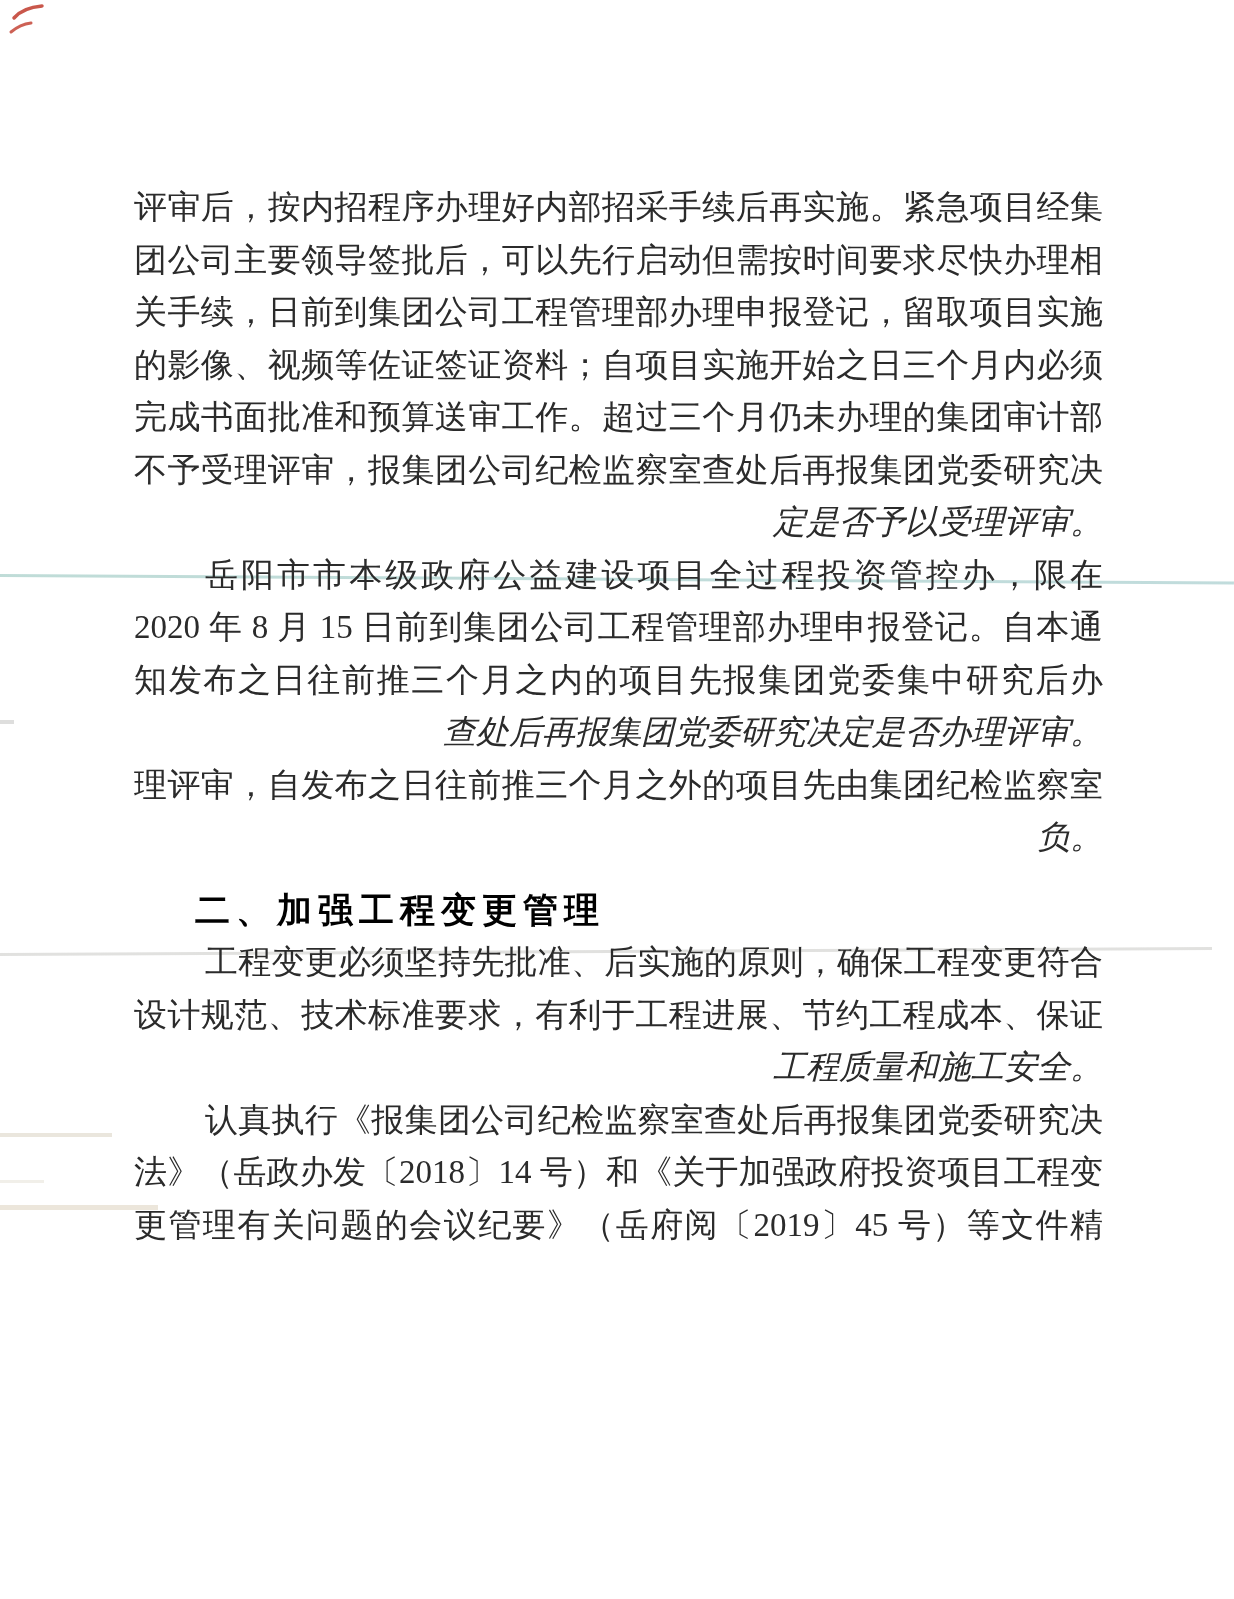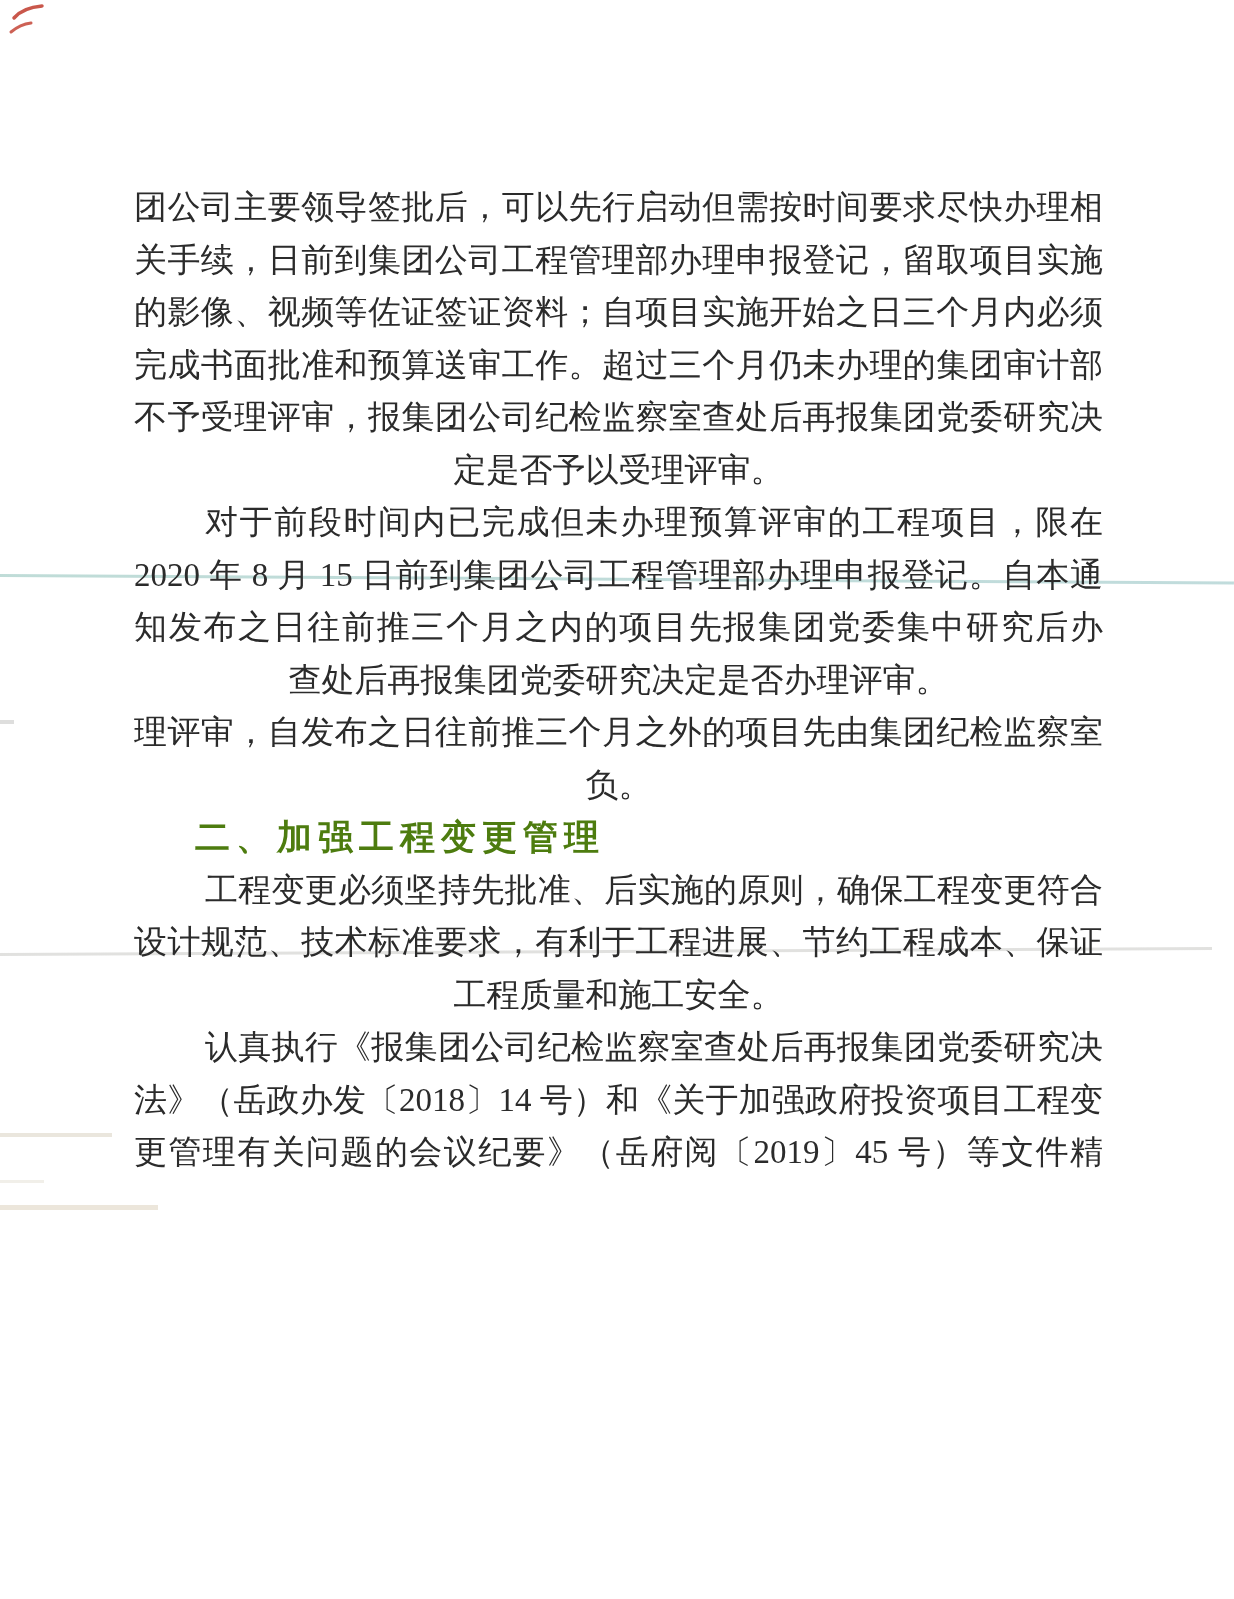--- a/index.html
+++ b/index.html
@@ -14,27 +14,27 @@
   .doc{
     position:absolute;left:134px;top:181px;width:969px;
     color:#2b2b2b;
     -webkit-font-smoothing:antialiased;
   }
   .line{
     height:52.5px;line-height:52.5px;font-size:33px;
     overflow:hidden;
   }
   .fill{text-align:justify;text-align-last:justify;text-justify:inter-ideograph;}
-  .end{text-align:center;}
+  .end{text-align:right;font-style:italic;}
   .indent{padding-left:71px;}
   .heading{
     font-family:"DejaVu Sans","Liberation Sans",sans-serif;
     font-weight:700;font-size:35px;letter-spacing:6px;
-    padding-left:61px;color:#4d7c0f;
-    text-align:left;text-align-last:left;
+    padding-left:61px;color:#000000;
+    text-align:left;text-align-last:left;margin-top:20px;
   }
 
   
   .artifact{position:absolute;pointer-events:none;}
   .teal-line{
     left:0;top:574px;width:1234px;height:3px;
     background:linear-gradient(to right,rgba(170,208,202,.75),rgba(186,216,216,.9));
     transform:rotate(0.35deg);transform-origin:left center;
   }
   .gray-line{
@@ -60,27 +60,28 @@
   </svg>
 
   <div class="artifact teal-line"></div>
   <div class="artifact gray-line"></div>
   <div class="artifact smudge-a"></div>
   <div class="artifact smudge-b"></div>
   <div class="artifact smudge-c"></div>
   <div class="artifact smudge-d"></div>
 
   <div class="doc">
+    <div class="line fill">评审后，按内招程序办理好内部招采手续后再实施。紧急项目经集</div>
     <div class="line fill">团公司主要领导签批后，可以先行启动但需按时间要求尽快办理相</div>
     <div class="line fill">关手续，日前到集团公司工程管理部办理申报登记，留取项目实施</div>
     <div class="line fill">的影像、视频等佐证签证资料；自项目实施开始之日三个月内必须</div>
     <div class="line fill">完成书面批准和预算送审工作。超过三个月仍未办理的集团审计部</div>
     <div class="line fill">不予受理评审，报集团公司纪检监察室查处后再报集团党委研究决</div>
     <div class="line end">定是否予以受理评审。</div>
-    <div class="line fill indent">对于前段时间内已完成但未办理预算评审的工程项目，限在</div>
+    <div class="line fill indent">岳阳市市本级政府公益建设项目全过程投资管控办，限在</div>
     <div class="line fill">2020 年 8 月 15 日前到集团公司工程管理部办理申报登记。自本通</div>
     <div class="line fill">知发布之日往前推三个月之内的项目先报集团党委集中研究后办</div>
     <div class="line end">查处后再报集团党委研究决定是否办理评审。</div>
     <div class="line fill">理评审，自发布之日往前推三个月之外的项目先由集团纪检监察室</div>
     <div class="line end">负。</div>
     <div class="line heading">二、加强工程变更管理</div>
     <div class="line fill indent">工程变更必须坚持先批准、后实施的原则，确保工程变更符合</div>
     <div class="line fill">设计规范、技术标准要求，有利于工程进展、节约工程成本、保证</div>
     <div class="line end">工程质量和施工安全。</div>
     <div class="line fill indent">认真执行《报集团公司纪检监察室查处后再报集团党委研究决</div>

